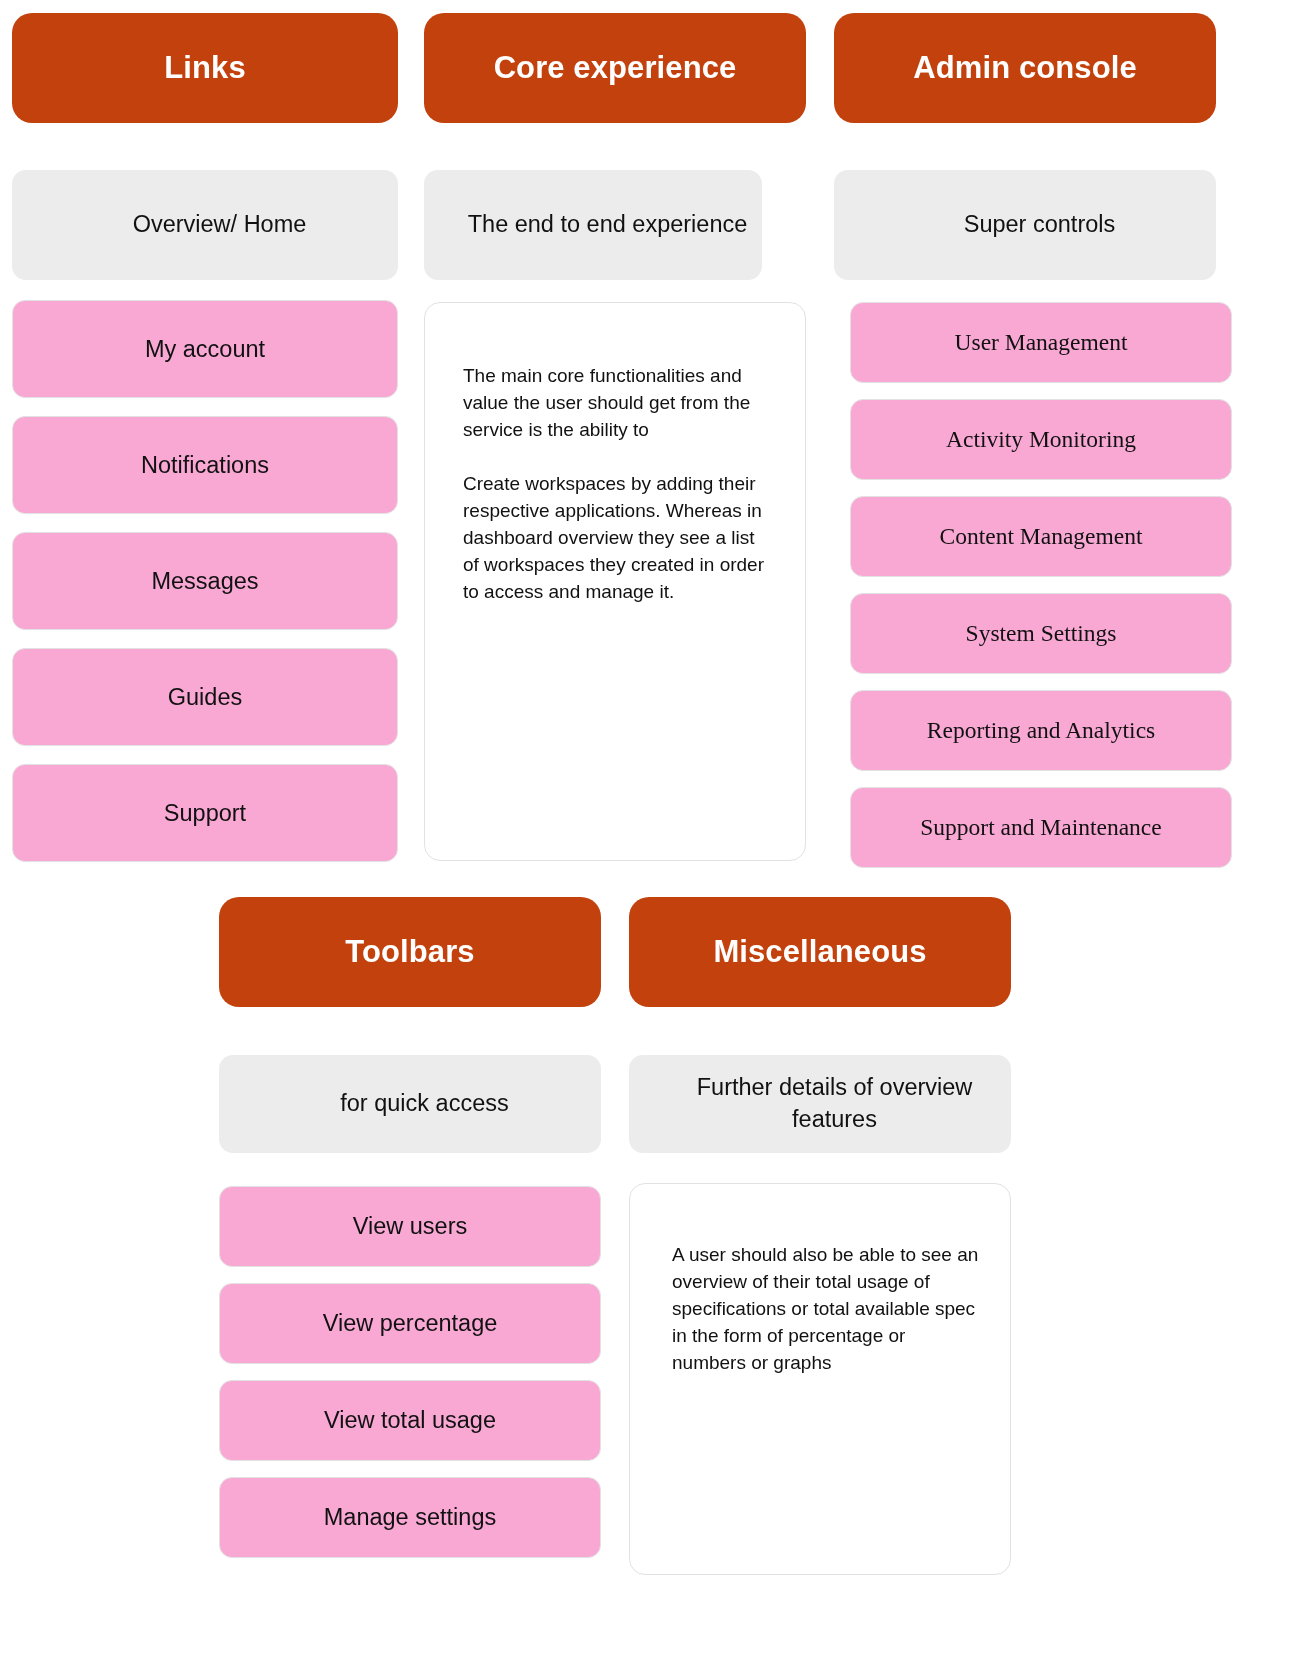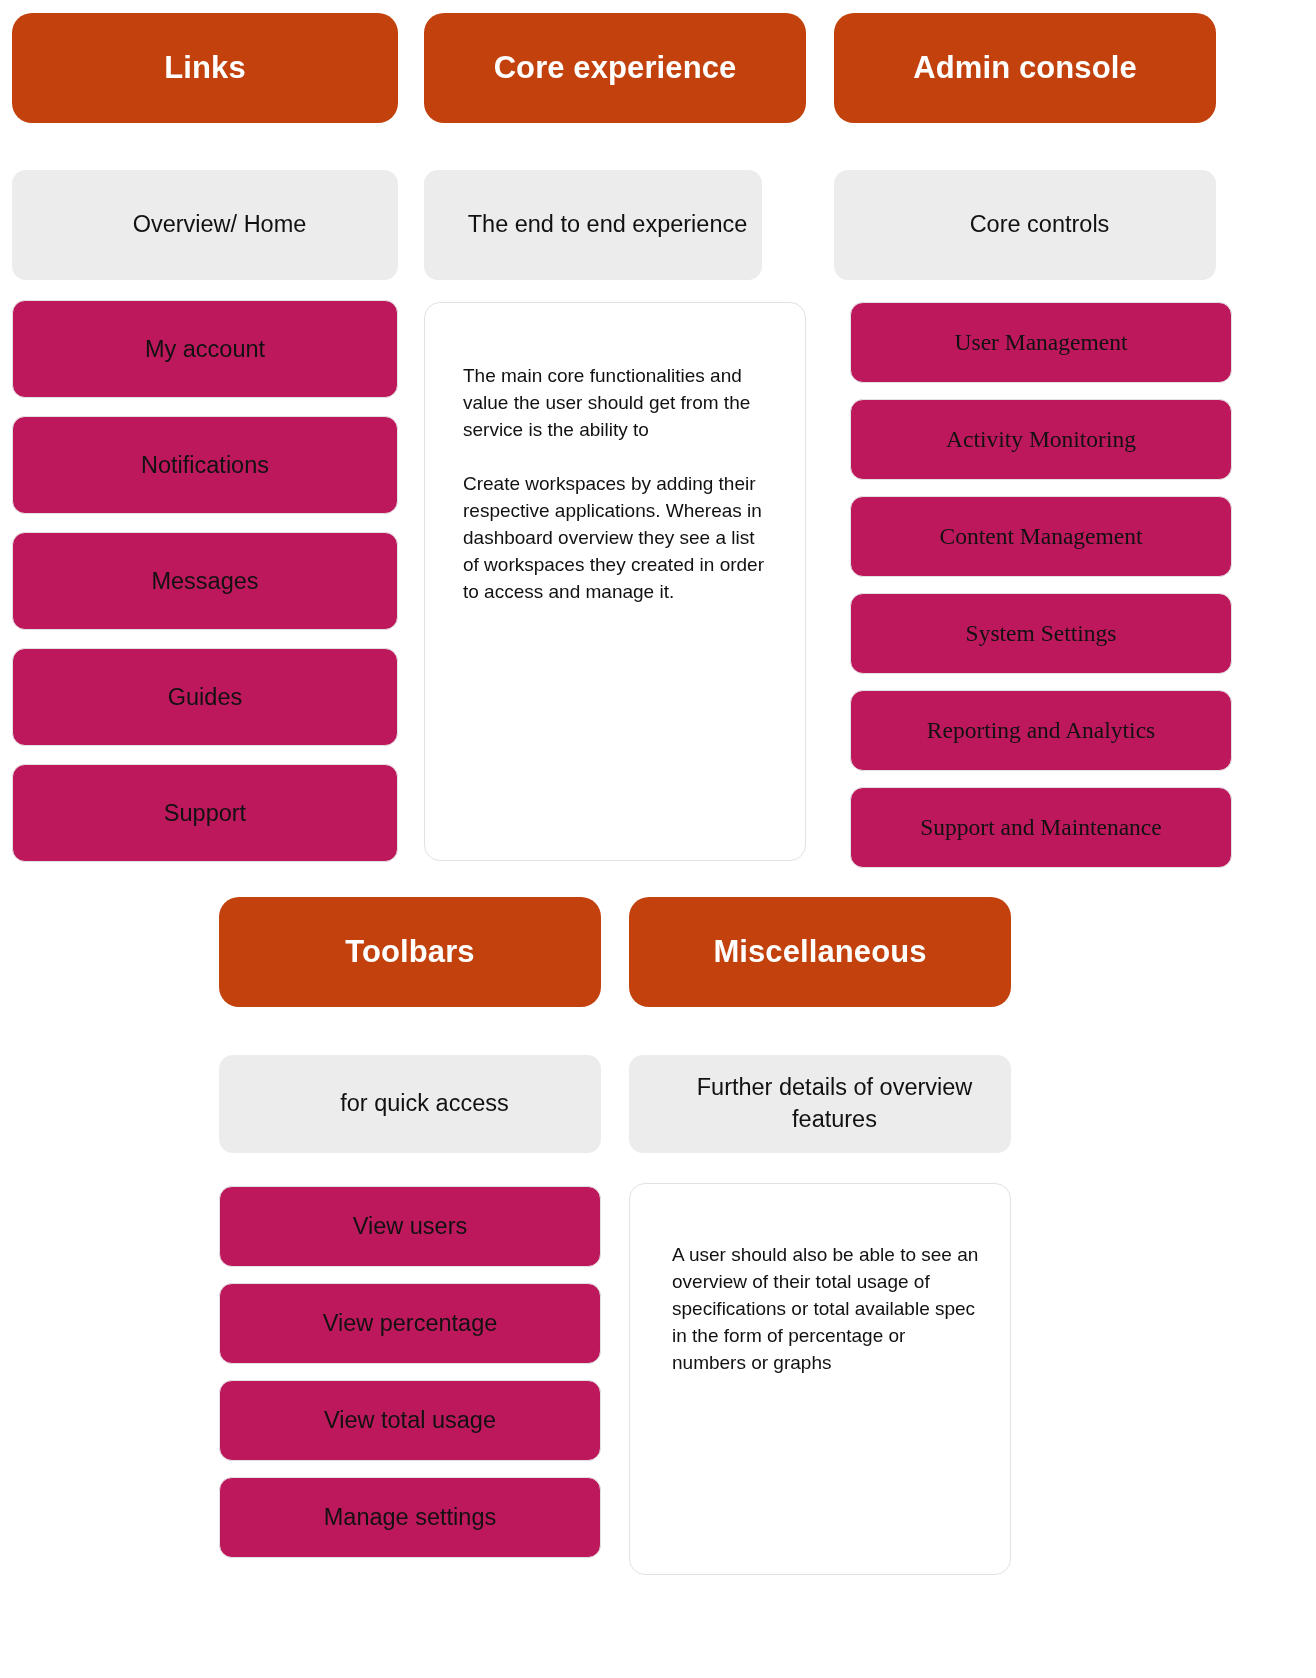--- a/index.html
+++ b/index.html
@@ -41,21 +41,21 @@
     align-items: center;
     justify-content: center;
     font-size: 23.5px;
     color: #111111;
     text-align: center;
     line-height: 1.35;
     padding: 6px 14px;
   }
 
   .item {
-    background: #be185d;
+    background: #f9a8d4;
     border: 1.4px solid #e2e2e2;
     border-radius: 13px;
     display: flex;
     align-items: center;
     justify-content: center;
     font-size: 23.5px;
     color: #111111;
     text-align: center;
     white-space: nowrap;
   }
@@ -152,21 +152,21 @@
 
     <div class="note" id="core-note">
       <p>The main core functionalities and value the user should get from the service is the ability to</p>
       <p>Create workspaces by adding their respective applications. Whereas in dashboard overview they see a list of workspaces they created in order to access and manage it.</p>
     </div>
   </div>
 
   <div class="col" id="col-admin">
     <div class="pill head-pill">Admin console</div>
 
-    <div class="subtitle head-sub">Core controls</div>
+    <div class="subtitle head-sub">Super controls</div>
 
     <div id="admin-list">
       <div class="item">User Management</div>
       <div class="item">Activity Monitoring</div>
       <div class="item">Content Management</div>
       <div class="item">System Settings</div>
       <div class="item">Reporting and Analytics</div>
       <div class="item">Support and Maintenance</div>
     </div>
   </div>

